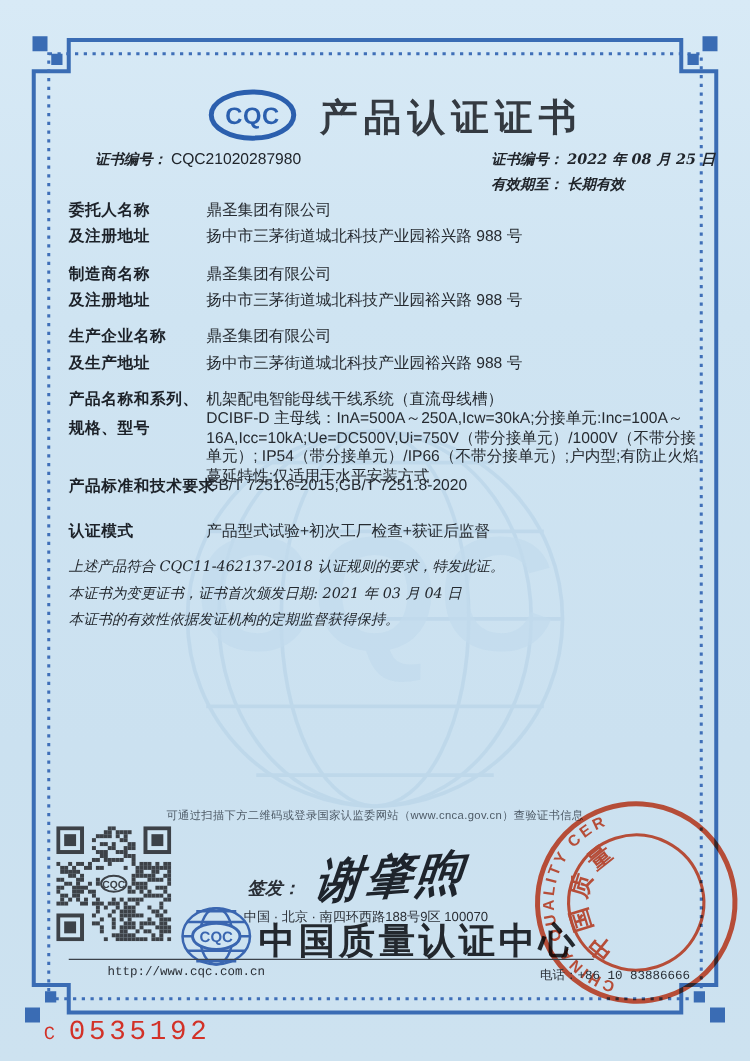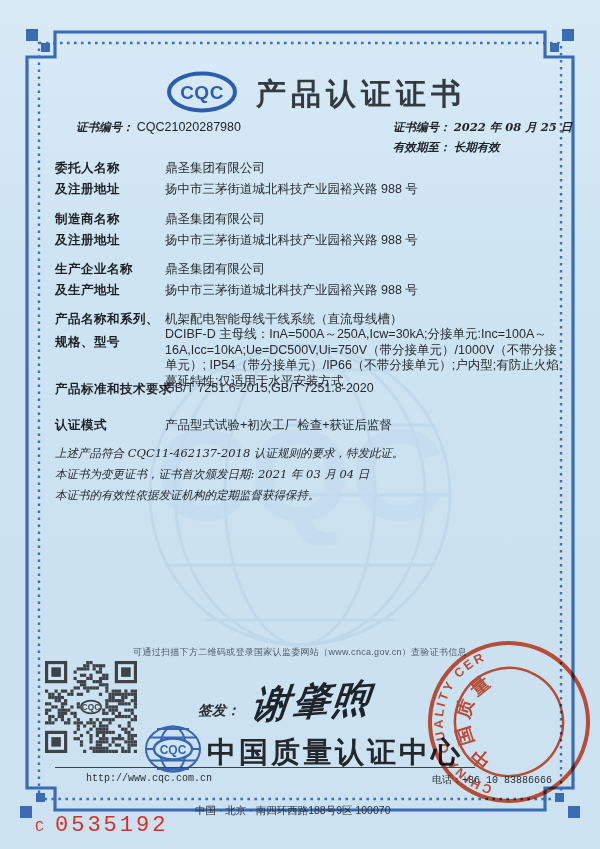--- a/index.html
+++ b/index.html
@@ -420,20 +420,20 @@
         <textPath href="#sealOuterPath" startOffset="59%" textLength="330">CHINA QUALITY CERTIFICATION CENTRE</textPath>
       </text>
       <text font-family="Liberation Sans, sans-serif" font-size="19" font-weight="bold" fill="#e24a2c">
         <textPath href="#sealInnerPath" startOffset="62%" textLength="185">中国质量认证中心</textPath>
       </text>
     </g>
   </svg>
 
   <div class="abs" style="left:55px;top:767px;width:420px;height:0;border-top:1.5px solid #3b424a;"></div>
   <div class="abs footer-mono" style="left:58px;top:773px;padding-left:28px;">http://www.cqc.com.cn</div>
-  <div class="abs footer-cn" style="left:195px;top:804px;">中国 · 北京 · 南四环西路188号9区  100070</div>
+  <div class="abs footer-cn" style="left:195px;top:727px;">中国 · 北京 · 南四环西路188号9区  100070</div>
   <div class="abs footer-mono" style="left:432px;top:773px;">电话：+86 10 83886666</div>
 
   <div class="abs serial" style="left:35px;top:813px;">
     <span class="c">C</span><span class="num">0535192</span>
   </div>
 
 </div>
 
 </body></html>

